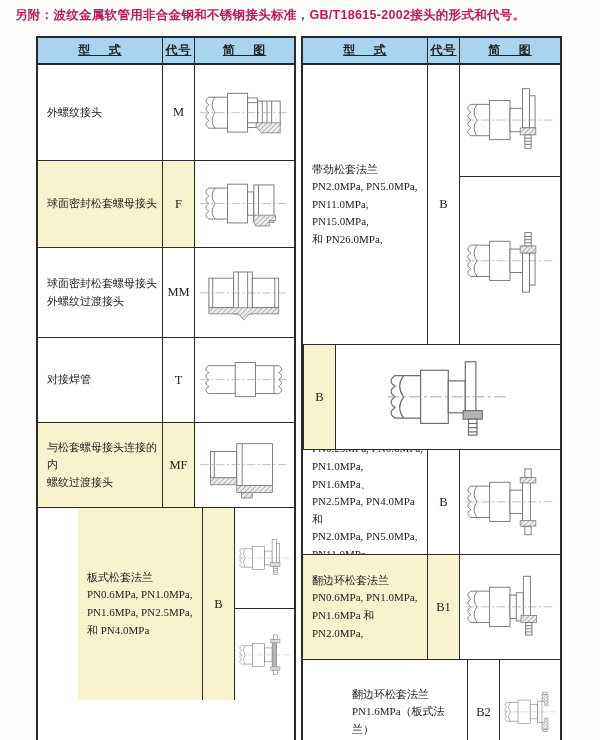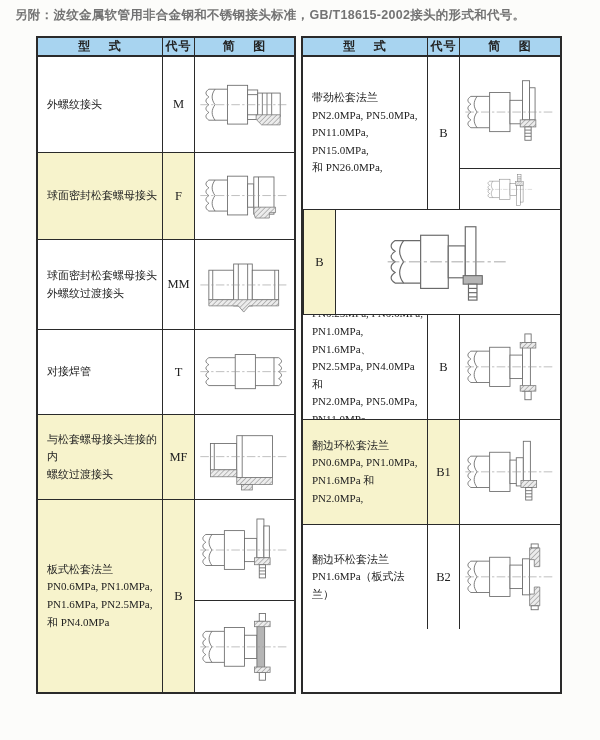--- a/index.html
+++ b/index.html
@@ -4,34 +4,34 @@
 <style>
   :root{
     --border:#2a2a2a;
     --header-bg:#a8d4f0;
     --hl-bg:#f7f3cc;
   }
   html,body{margin:0;padding:0;}
   .page{position:relative;width:600px;height:740px;background:#fcfcfa;overflow:hidden;
         font-family:"Liberation Serif",serif;color:#222;}
   .caption{position:absolute;left:15px;top:7px;width:575px;
-           font:bold 12.5px "Liberation Sans",sans-serif;color:#737373;letter-spacing:.3px;}
+           font:bold 12.5px "Liberation Sans",sans-serif;color:#be185d;letter-spacing:.3px;}
   .tables{position:absolute;left:36px;top:36px;display:flex;gap:5px;}
   .tbl{border:2px solid var(--border);background:#fff;box-sizing:border-box;}
   .tbl-left{width:260px;}
   .tbl-right{width:261px;}
-  .thead{display:flex;height:19px;background:var(--header-bg);
-         border-bottom:2px solid var(--border);box-sizing:border-box;}
+  .thead{display:flex;height:27px;background:var(--header-bg);
+         border-bottom:2px solid var(--border);box-sizing:border-box;text-decoration:underline;}
   .th{display:flex;align-items:center;justify-content:center;
       font:bold 12px "Liberation Sans",sans-serif;white-space:pre;letter-spacing:1px;box-sizing:border-box;}
   .c-type{width:124px;}
   .c-code{width:33px;border-left:1px solid var(--border);border-right:1px solid var(--border);text-align:center;}
   .c-diag{flex:1;min-width:0;}
   .row{display:flex;border-bottom:1px solid var(--border);box-sizing:border-box;}
-  .tbl .row:last-child{border-bottom:none;}
+  .tbl .row:last-child{border-bottom:none;padding-left:40px;}
   .cell{box-sizing:border-box;}
   .cell.c-type{display:flex;align-items:center;padding:4px 4px 4px 9px;
                font-size:11px;line-height:1.6;white-space:pre-line;overflow:hidden;}
   .cell.c-code{display:flex;align-items:center;justify-content:center;font-size:12.5px;}
   .cell.c-diag{display:flex;flex-direction:column;}
   .diagram{flex:1;min-height:0;display:flex;align-items:center;justify-content:center;
            box-sizing:border-box;background:#fff;}
   .diagram.fixed{flex:none;}
   .diagram + .diagram{border-top:1px solid var(--border);}
   .diagram svg{width:94%;height:92%;}
@@ -239,21 +239,21 @@
       </div>
     </div>
 
     <div class="tbl tbl-right">
       <div class="thead">
         <div class="th c-type">型    式</div>
         <div class="th c-code">代号</div>
         <div class="th c-diag">简    图</div>
       </div>
 
-      <div class="row" style="height:153px">
+      <div class="row" style="height:280px">
         <div class="cell c-type">带劲松套法兰
 PN2.0MPa, PN5.0MPa,
 PN11.0MPa, PN15.0MPa,
 和 PN26.0MPa,</div>
         <div class="cell c-code">B</div>
         <div class="cell c-diag">
           <div class="diagram fixed" style="height:111px">
               <svg viewBox="0 0 120 90" preserveAspectRatio="xMidYMid meet">
                 <defs>
                   <pattern id="hp8" width="4.5" height="4.5" patternUnits="userSpaceOnUse" patternTransform="rotate(45)">

